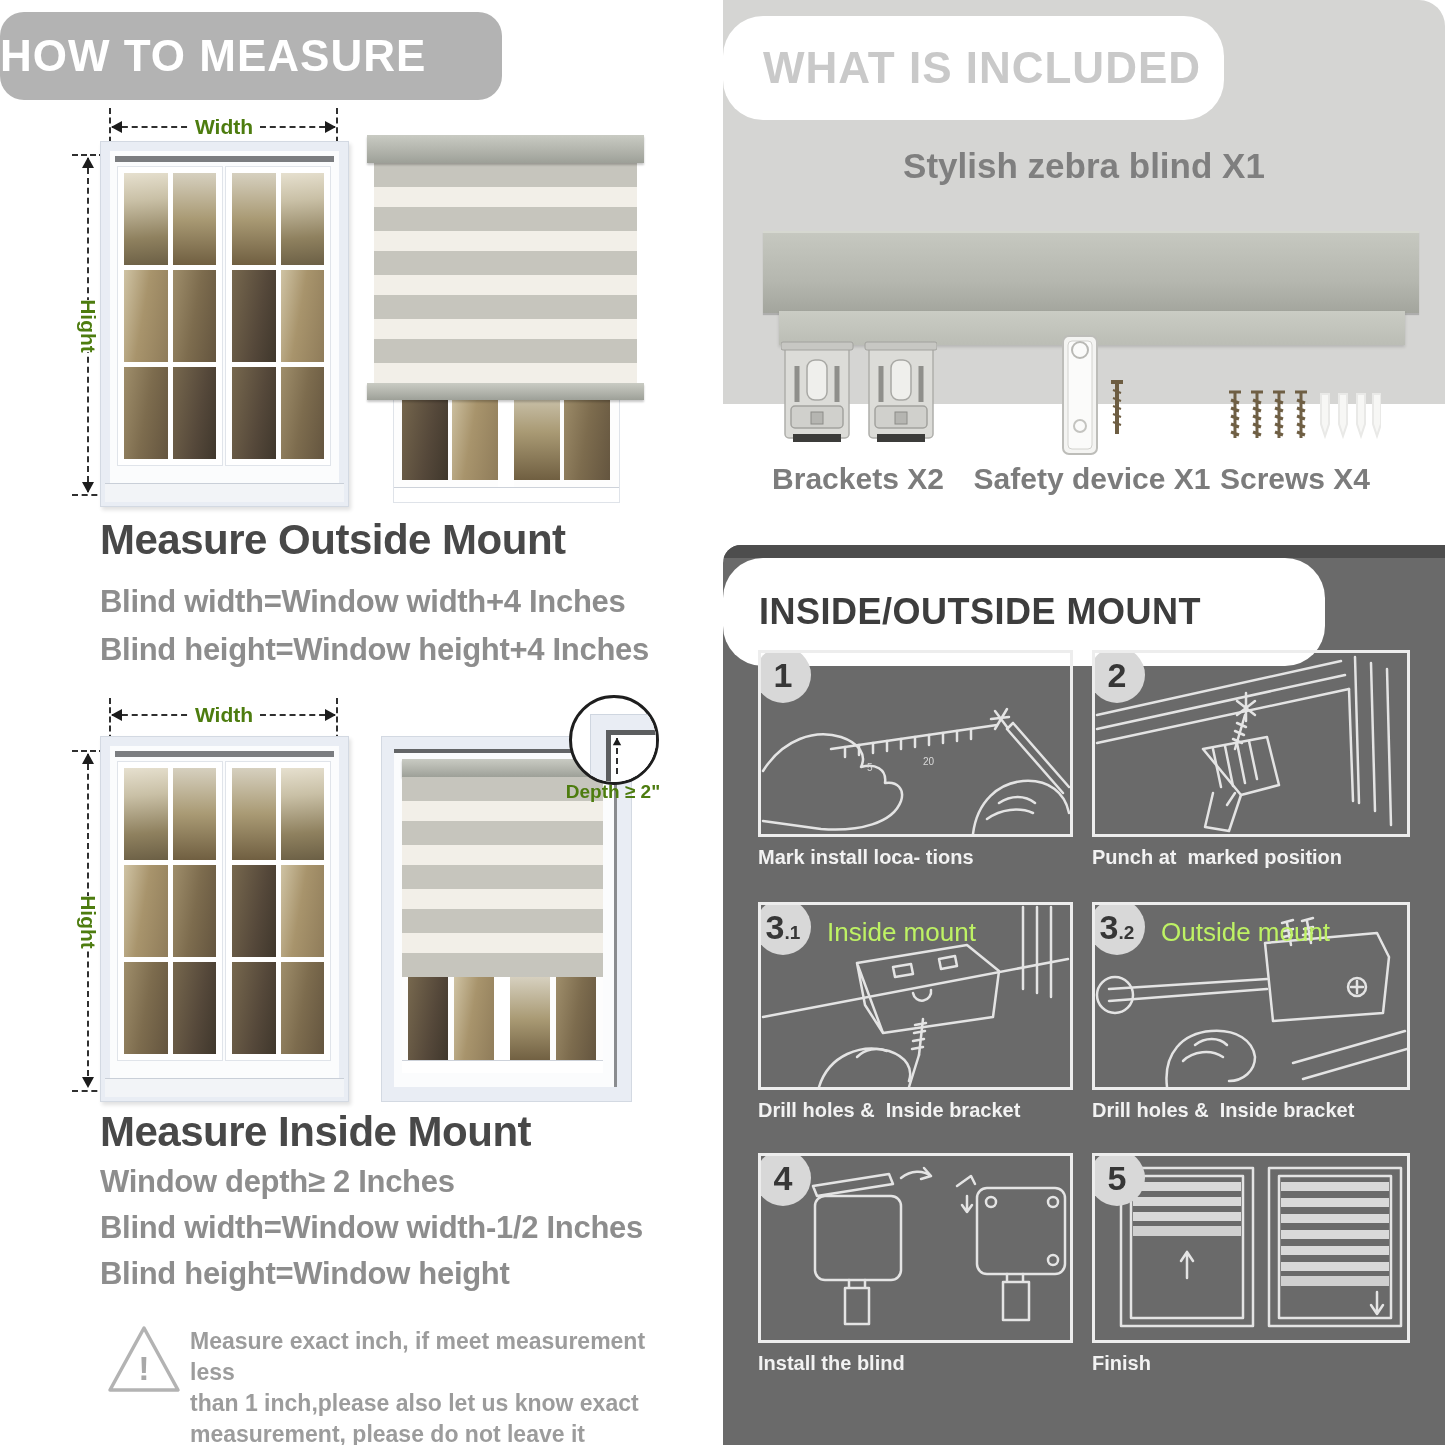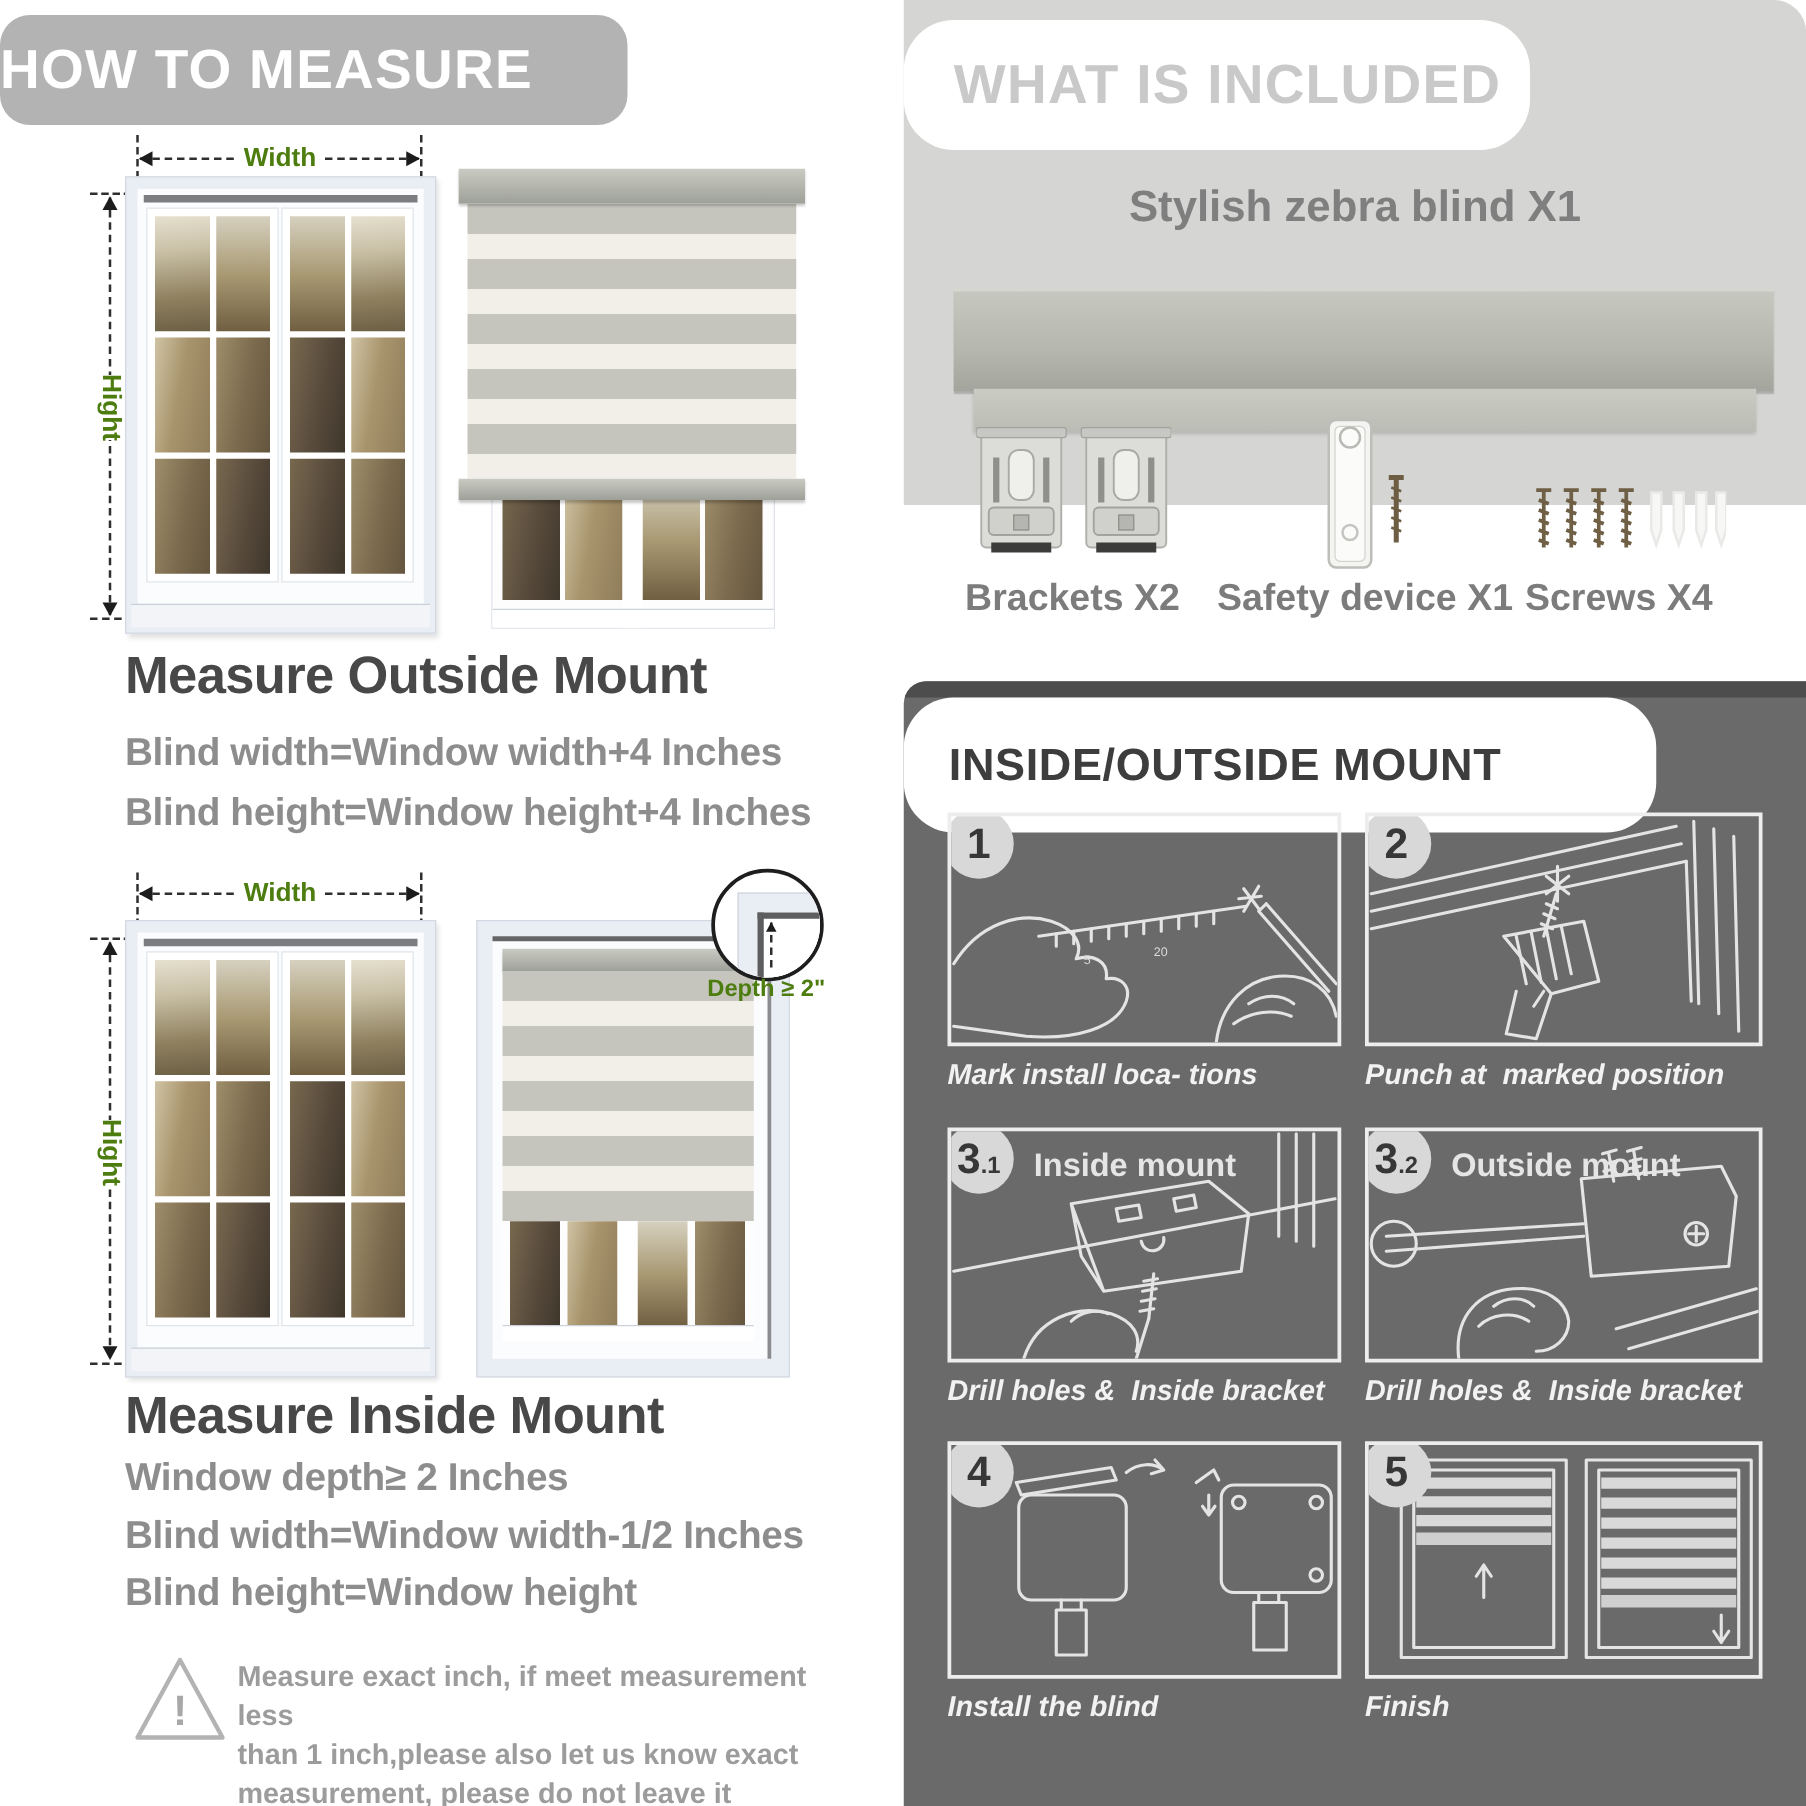--- a/index.html
+++ b/index.html
@@ -71,22 +71,22 @@
   .dstrip{left:0;top:0;width:722px;height:13px;background:#4d4d4d;}
   .dbanner{left:0;top:13px;width:602px;height:108px;background:#fff;border-radius:40px;
            display:flex;align-items:center;padding-left:36px;box-sizing:border-box;}
   .dbanner .t{color:#3d3d3d;font-weight:bold;font-size:36px;letter-spacing:0.5px;}
   .step{position:absolute;}
   .step .frame{position:relative;border:3px solid #ededed;box-sizing:border-box;overflow:hidden;}
   .badge{position:absolute;left:-6px;top:-6px;width:56px;height:56px;border-radius:50%;
          background:#d8d8d8;display:flex;align-items:center;justify-content:center;}
   .badge .n{color:#373737;font-weight:bold;font-size:34px;line-height:1;}
   .badge .s{color:#373737;font-weight:bold;font-size:19px;line-height:1;margin-top:10px;}
-  .ptitle{position:absolute;left:66px;top:12px;color:#e5e5e5;font-weight:bold;font-size:26px;}
-  .caption{margin-top:9px;color:var(--caption_white,#f2f2f2);font-weight:bold;font-size:23px;white-space:pre-wrap;font-style:italic;}
+  .ptitle{position:absolute;left:66px;top:12px;color:#bef264;font-weight:normal;font-size:26px;}
+  .caption{margin-top:9px;color:var(--caption_white,#f2f2f2);font-weight:bold;font-size:20px;white-space:pre-wrap;}
   .art{position:absolute;left:0;top:0;width:100%;height:100%;}
   .art path,.art rect,.art circle,.art ellipse{fill:none;stroke:#e4e4e4;stroke-width:2.5;stroke-linecap:round;stroke-linejoin:round;}
   .art .fillrect{fill:#d9d9d9;stroke:none;}
   .art .fillrect2{fill:#cfcfcf;stroke:none;}
   .art text{fill:#d9d9d9;font-size:10px;font-family:"Liberation Sans",sans-serif;}
 </style>
 </head>
 <body>
 
 <div class="abs lbanner">

